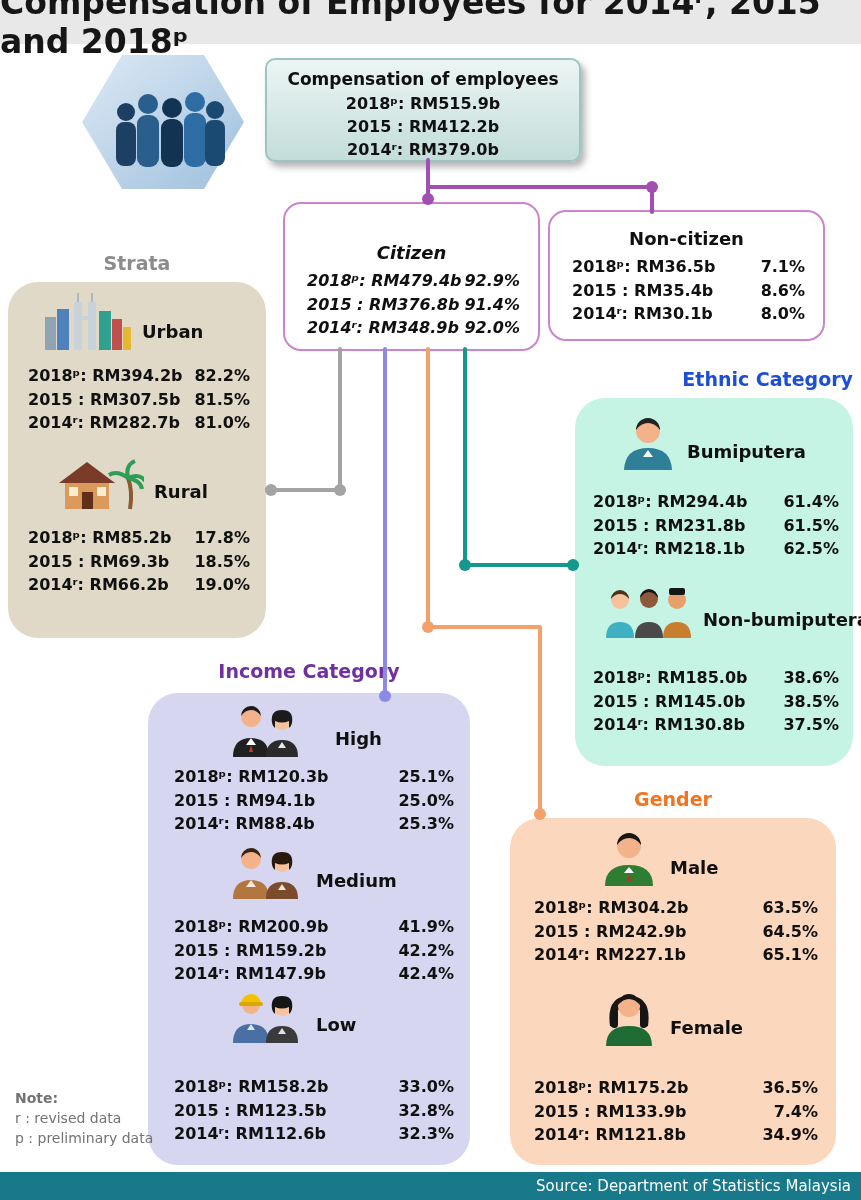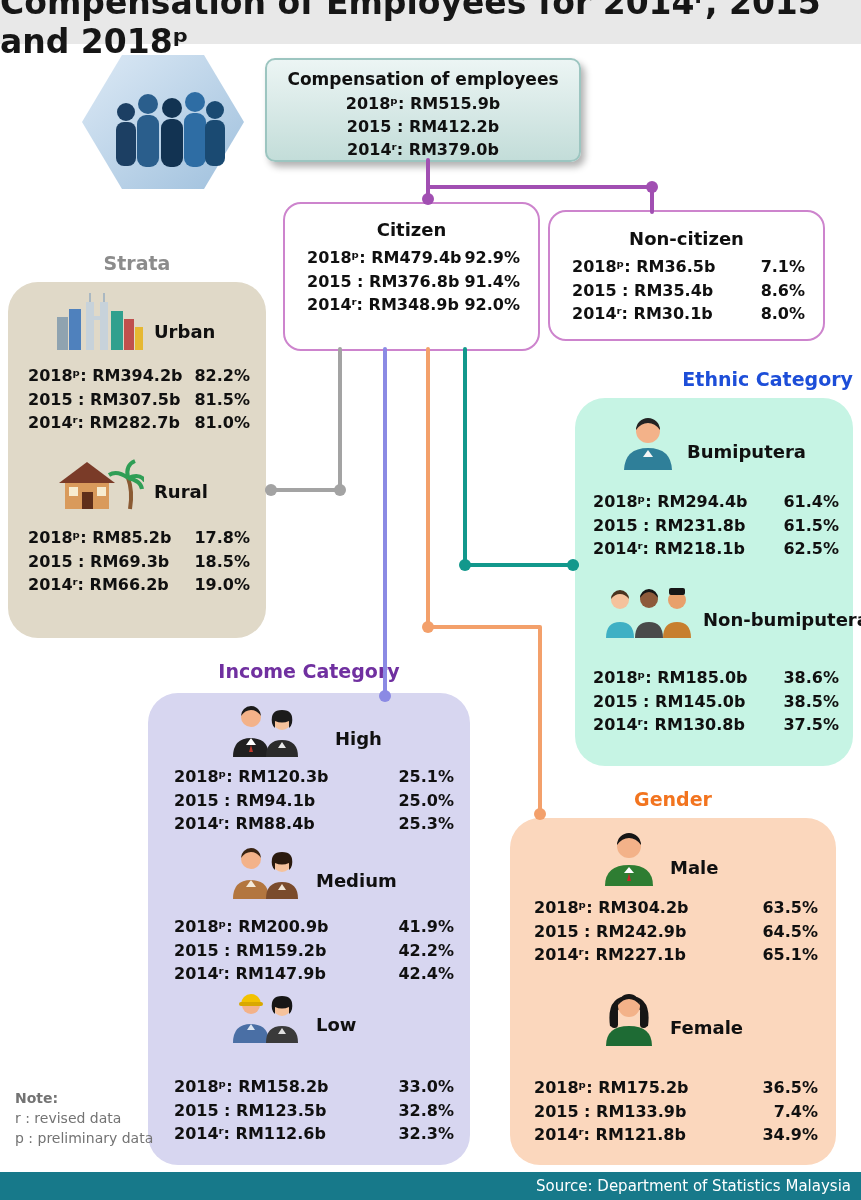--- a/index.html
+++ b/index.html
@@ -22,21 +22,21 @@
     background:linear-gradient(180deg,#ecf5f4 0%,#c3ddd9 100%);
     border:2px solid #9cc5c0; border-radius:10px; box-shadow:4px 5px 7px rgba(0,0,0,.3);
     text-align:center; padding-top:9px; }
   .topbox .boxtitle { font-size:17px; font-weight:700; color:#101010; margin-bottom:3px; }
   .topbox .row { justify-content:center; line-height:23px; }
 
   
   .bubble { position:absolute; background:#ffffff; border:2.5px solid #cd84cd; border-radius:18px; z-index:2; }
   .bubble .boxtitle { font-size:18px; font-weight:700; text-align:center; color:#101010; margin-bottom:6px; }
   .bubble .rows { position:static; padding:0 18px 0 22px; }
-  .citizenbox { left:283px; top:202px; width:257px; height:149px; padding-top:15px; }
+  .citizenbox { left:283px; top:202px; width:257px; height:149px; padding-top:38px;font-style:italic; }
   .noncitizenbox { left:548px; top:210px; width:277px; height:131px; padding-top:16px; }
 
   
   .panel { position:absolute; border-radius:30px; z-index:1; }
   .p-strata { left:8px;  top:282px; width:258px; height:356px; background:#e0d9c8; }
   .p-ethnic { left:575px; top:398px; width:278px; height:368px; background:#c6f4e4; }
   .p-income { left:148px; top:693px; width:322px; height:472px; background:#d7d6f0; }
   .p-gender { left:510px; top:818px; width:326px; height:347px; background:#fbd7bd; }
 
   .panel-title { position:absolute; font-size:19px; font-weight:700; text-align:center; z-index:1; }
@@ -48,21 +48,21 @@
   .ghead { position:absolute; display:flex; align-items:flex-end; gap:10px; }
   .ghead svg { display:block; }
   .glabel { font-size:18px; font-weight:700; color:#101010; padding-bottom:8px; white-space:nowrap; }
 
   .rows { position:absolute; left:0; right:0; }
   .p-strata .rows { padding:0 16px 0 20px; }
   .p-ethnic .rows { padding:0 14px 0 18px; }
   .p-income .rows { padding:0 16px 0 26px; }
   .p-gender .rows { padding:0 18px 0 24px; }
 
-  .g-urban  { top:10px;  left:48px; }  .r-urban  { top:82px; }
+  .g-urban  { top:10px;  left:36px; }  .r-urban  { top:82px; }
   .g-rural  { top:170px; left:48px; }  .r-rural  { top:244px; }
   .g-bumi   { top:16px;  left:44px; }  .r-bumi   { top:92px; }
   .g-nonbumi{ top:188px; left:30px; }  .r-nonbumi{ top:268px; }
   .g-high   { top:12px;  left:78px;gap:29px; }  .r-high   { top:72px; }
   .g-medium { top:154px; left:78px; }  .r-medium { top:222px; }
   .g-low    { top:298px; left:78px; }  .r-low    { top:382px; }
   .g-male   { top:12px;  left:88px; }  .r-male   { top:78px; }
   .g-female { top:168px; left:88px; }  .r-female { top:258px; }
 
   .connectors { position:absolute; left:0; top:0; z-index:3; pointer-events:none; }

